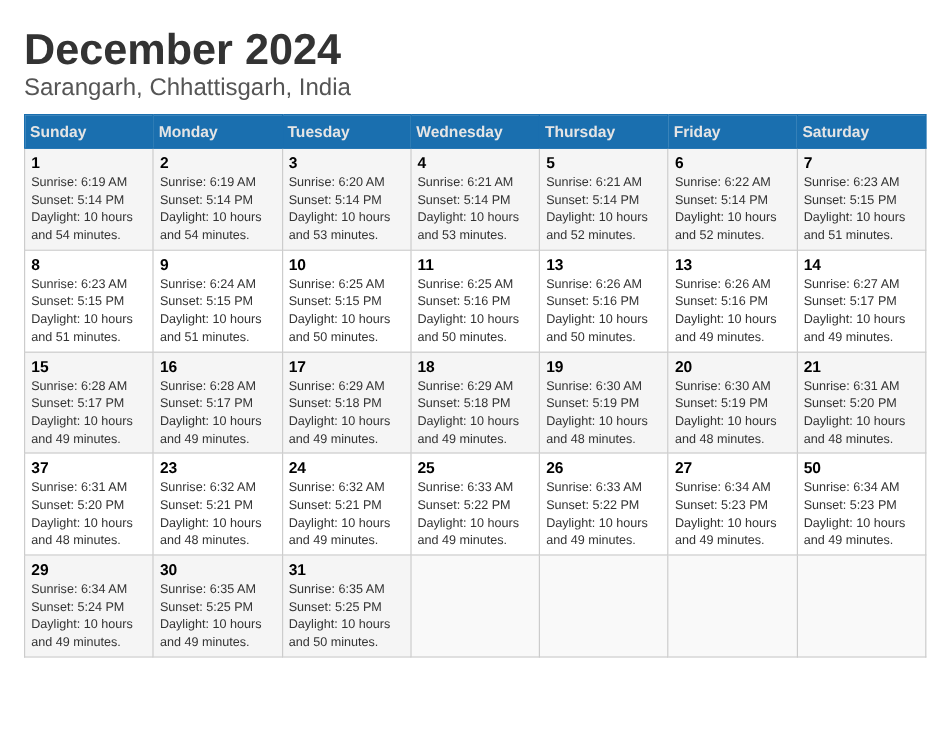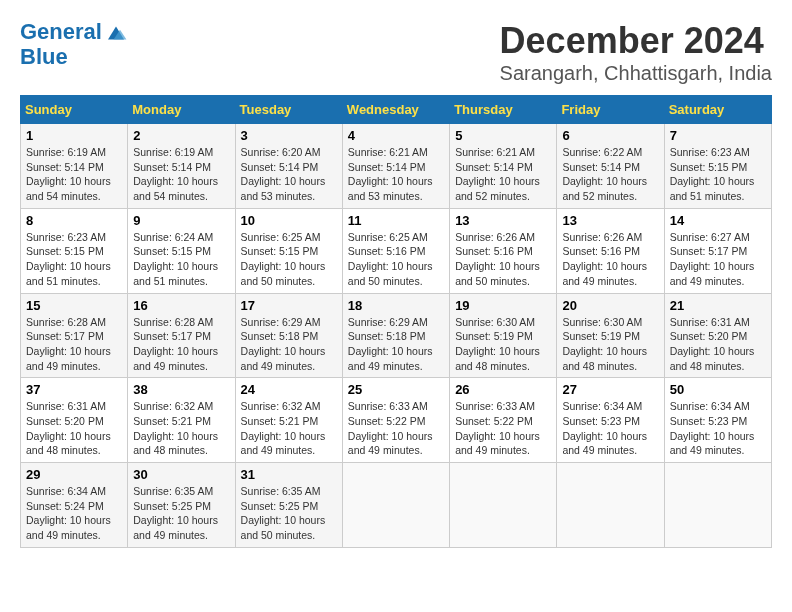--- a/index.html
+++ b/index.html
@@ -46,21 +46,21 @@
       font-size: 20px;
       color: #555;
     }
     table {
       width: 100%;
       border-collapse: collapse;
       font-size: 11px;
     }
     thead tr th {
       background-color: #1a6faf;
-      color: #fde047;
+      color: #e5e5e5;
       padding: 6px 4px;
       text-align: left;
       font-size: 13px;
       font-weight: bold;
       border: 1px solid #1a6faf;
     }
     tbody tr td {
       border: 1px solid #ccc;
       padding: 4px 5px;
       vertical-align: top;
@@ -82,31 +82,20 @@
       line-height: 1.4;
     }
     td.empty {
       background: #f9f9f9 !important;
     }
   </style>
 </head>
 <body>
 
 <div class="header-area">
-  <div class="logo">
-    <div>
-      <div class="logo-text">
-        <span>General</span><svg class="logo-icon" viewBox="0 0 30 24" fill="none" xmlns="http://www.w3.org/2000/svg" style="display:inline-block;vertical-align:middle;margin-left:2px;">
-          <polygon points="5,20 15,4 25,20" fill="#1a6faf"></polygon>
-          <polygon points="12,20 20,8 28,20" fill="#4a9fd4" opacity="0.7"></polygon>
-        </svg><br>
-        <span style="color:#1a6faf;">Blue</span>
-      </div>
-    </div>
-  </div>
   <div class="title-area">
     <div class="main-title">December 2024</div>
     <div class="subtitle">Sarangarh, Chhattisgarh, India</div>
   </div>
 </div>
 
 <table>
   <thead>
     <tr>
       <th>Sunday</th>
@@ -163,21 +152,21 @@
         <td><span class="day-num">19</span>
 <span class="day-info">Sunrise: 6:30 AM<br>Sunset: 5:19 PM<br>Daylight: 10 hours and 48 minutes.</span></td>
         <td><span class="day-num">20</span>
 <span class="day-info">Sunrise: 6:30 AM<br>Sunset: 5:19 PM<br>Daylight: 10 hours and 48 minutes.</span></td>
         <td><span class="day-num">21</span>
 <span class="day-info">Sunrise: 6:31 AM<br>Sunset: 5:20 PM<br>Daylight: 10 hours and 48 minutes.</span></td>
       </tr>
       <tr>
         <td><span class="day-num">37</span>
 <span class="day-info">Sunrise: 6:31 AM<br>Sunset: 5:20 PM<br>Daylight: 10 hours and 48 minutes.</span></td>
-        <td><span class="day-num">38</span>
+        <td><span class="day-num">23</span>
 <span class="day-info">Sunrise: 6:32 AM<br>Sunset: 5:21 PM<br>Daylight: 10 hours and 48 minutes.</span></td>
         <td><span class="day-num">24</span>
 <span class="day-info">Sunrise: 6:32 AM<br>Sunset: 5:21 PM<br>Daylight: 10 hours and 49 minutes.</span></td>
         <td><span class="day-num">25</span>
 <span class="day-info">Sunrise: 6:33 AM<br>Sunset: 5:22 PM<br>Daylight: 10 hours and 49 minutes.</span></td>
         <td><span class="day-num">26</span>
 <span class="day-info">Sunrise: 6:33 AM<br>Sunset: 5:22 PM<br>Daylight: 10 hours and 49 minutes.</span></td>
         <td><span class="day-num">27</span>
 <span class="day-info">Sunrise: 6:34 AM<br>Sunset: 5:23 PM<br>Daylight: 10 hours and 49 minutes.</span></td>
         <td><span class="day-num">50</span>

